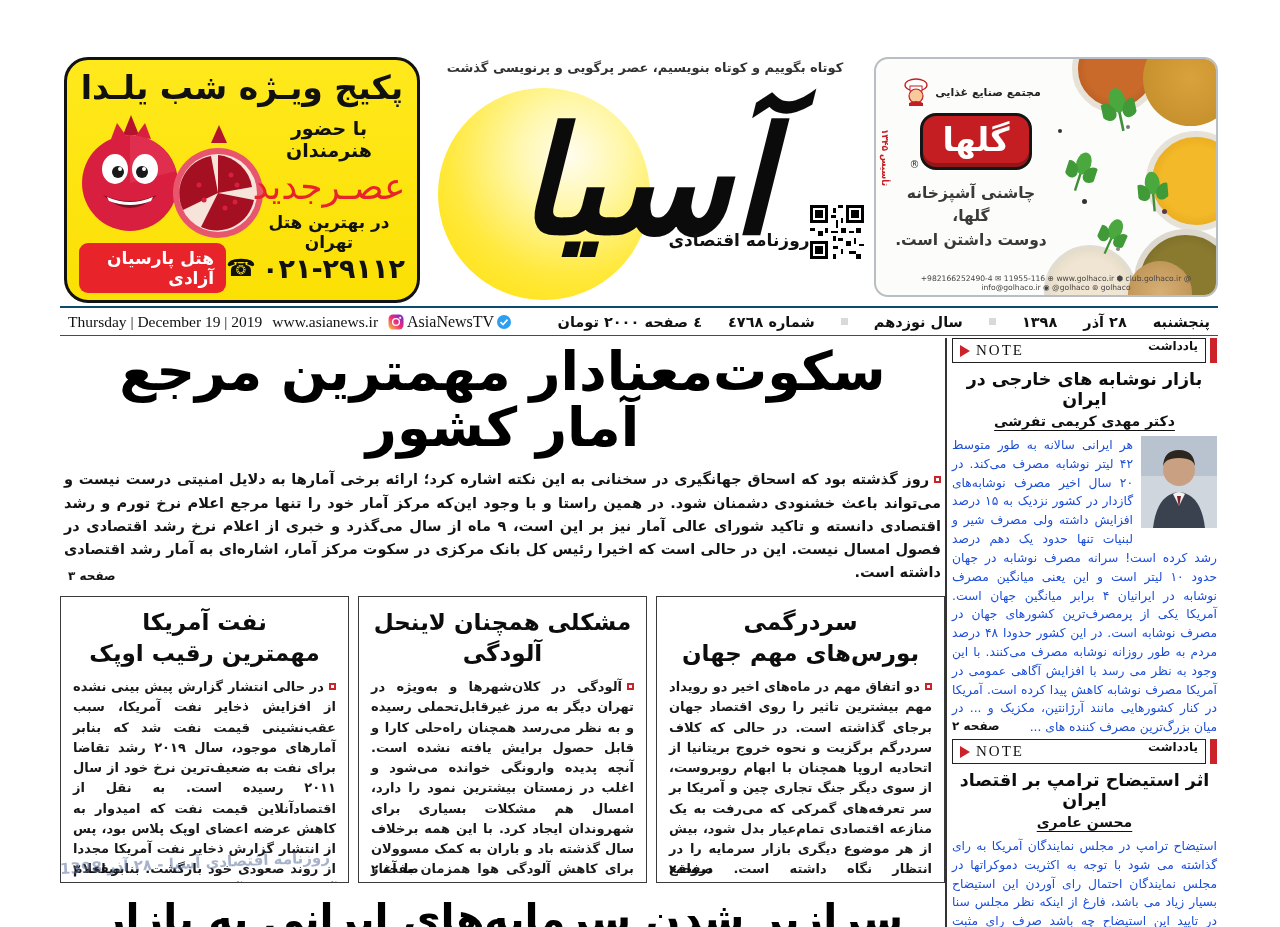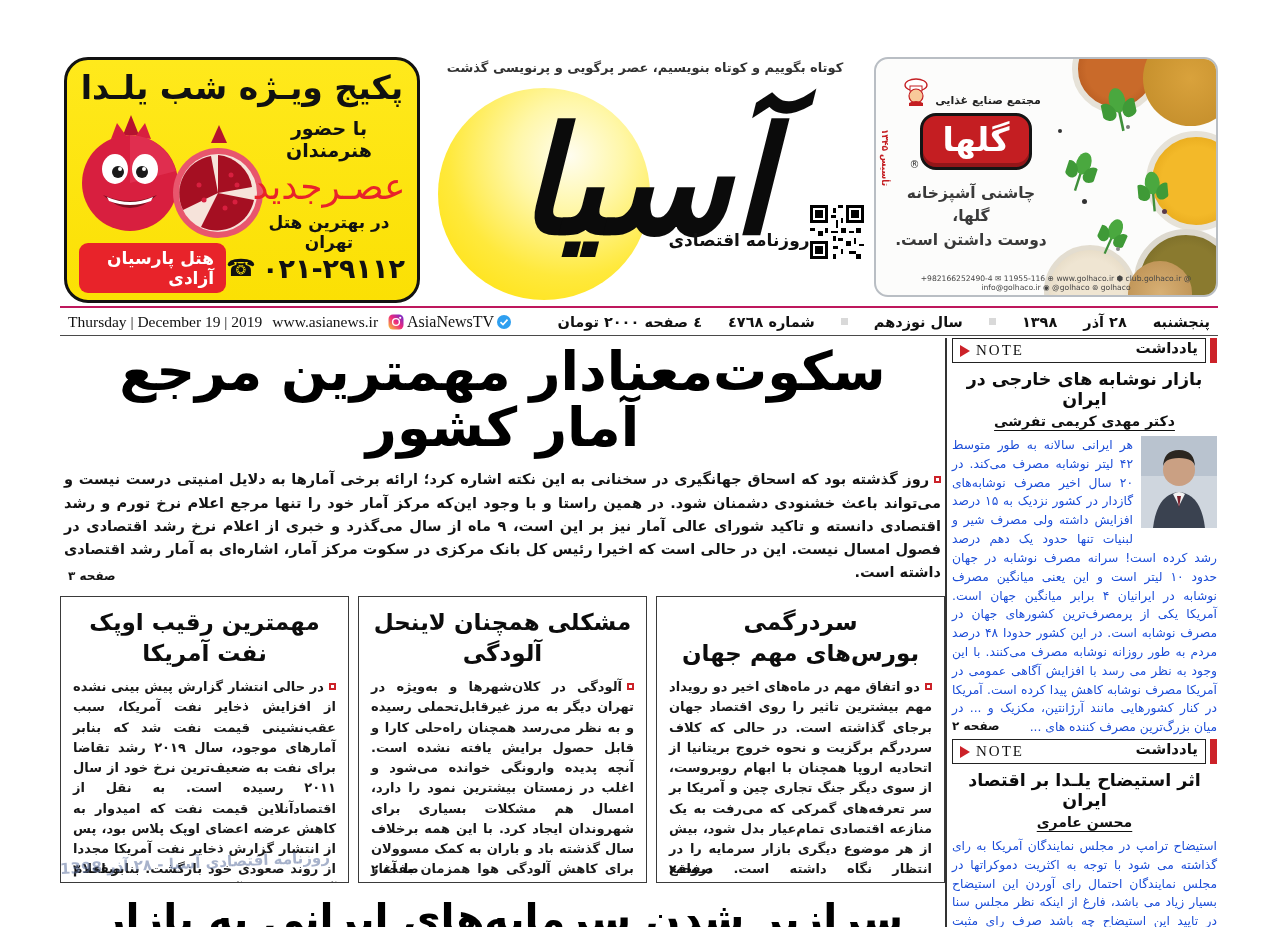--- a/index.html
+++ b/index.html
@@ -29,33 +29,33 @@
   .logo-fa { position:absolute; left:420px; top:70px; width:450px; height:235px; font-size:148px; line-height:225px;
     font-weight:bold; font-style:italic; text-align:center; color:#0b0b0b; direction:rtl; letter-spacing:-6px; }
   .logo-sub { position:absolute; left:664px; top:230px; width:150px; text-align:center; font-size:17px; font-weight:bold; color:#111; direction:rtl; }
   .qr { position:absolute; left:810px; top:203px; width:54px; height:58px; }
 
   
   .golha { position:absolute; left:874px; top:57px; width:344px; height:240px; background:#fcfcfb;
     border:2px solid #b9bec4; border-radius:14px; overflow:hidden; }
   .spice { position:absolute; border-radius:50%; }
   .golha-left { position:absolute; right:160px; left:10px; top:18px; text-align:center; direction:rtl; }
-  .golha-top { display:flex; align-items:flex-end; justify-content:center; gap:4px; font-size:11px; font-weight:bold; color:#222; }
+  .golha-top { display:flex; align-items:center; justify-content:center; gap:4px; font-size:11px; font-weight:bold; color:#222; }
   .golha-logo { display:inline-block; background:#c41e22; color:#fff; font-size:33px; font-weight:bold;
     padding:4px 20px 8px; border-radius:16px; border:3px solid #151515; margin-top:6px; box-shadow:inset 0 -4px 0 rgba(0,0,0,.25); }
   .golha-reg { font-size:10px; color:#333; vertical-align:bottom; }
   .golha-est { position:absolute; left:4px; top:70px; writing-mode:vertical-rl; font-size:9px; color:#c41e22; font-weight:bold; }
   .golha-tag { margin-top:12px; font-size:15.5px; font-weight:bold; color:#3a3a3a; line-height:1.5; }
   .golha-contact { position:absolute; bottom:3px; left:0; right:0; text-align:center; font-size:7.6px; color:#444; direction:ltr;padding-left:20px; }
   .dot { position:absolute; border-radius:50%; background:#333; }
   .leaf { position:absolute; }
 
   
   .datebar { position:absolute; left:60px; top:306px; width:1158px; height:30px;
-    border-top:2px solid #be185d; border-bottom:1.5px solid #4a4a4a;
+    border-top:2px solid #0c4a6e; border-bottom:1.5px solid #4a4a4a;
     display:flex; align-items:center; justify-content:space-between; padding:0 8px; }
   .db-left { display:flex; align-items:center; gap:10px; }
   .date-en { font-family:"Liberation Serif", serif; font-size:15.5px; color:#111; }
   .site-url { font-family:"Liberation Serif", serif; font-size:15.5px; color:#111; }
   .insta { display:flex; align-items:center; gap:3px; }
   .insta-name { font-family:"Liberation Serif", serif; font-size:16px; color:#111; }
   .db-right { display:flex; align-items:center; gap:26px; direction:rtl; font-size:14.5px; font-weight:bold; color:#111; }
   .sep { width:7px; height:7px; background:#d9d9d9; }
 
   
@@ -80,21 +80,21 @@
 
   
   .vdivider { position:absolute; left:945px; top:338px; width:1.5px; height:589px; background:#333; }
   .sidebar { position:absolute; left:952px; top:338px; width:265px; }
   .note { position:relative; margin-bottom:6px; }
   .note-header { display:flex; align-items:stretch; height:25px; margin-bottom:6px; }
   .nh-box { flex:1; border:1.5px solid #222; display:flex; justify-content:space-between; padding:0 7px; direction:ltr; background:#fff; }
   .nh-left { display:flex; align-items:center; gap:6px; }
   .tri { width:0; height:0; border-top:6px solid transparent; border-bottom:6px solid transparent; border-left:10px solid #cc2229; }
   .note-en { font-family:"Liberation Serif", serif; font-size:15px; letter-spacing:2px; color:#111; }
-  .note-fa { font-size:15px; font-weight:bold; color:#111; direction:rtl; }
+  .note-fa { font-size:12px; font-weight:bold; color:#111; direction:rtl; }
   .redbar { width:7px; background:#cc2229; margin-left:4px; }
   .note-title { text-align:center; font-size:17.5px; font-weight:bold; color:#0d0d0d; direction:rtl; margin:2px 0 4px; }
   .note-author { text-align:center; font-size:14px; font-weight:bold; color:#111; direction:rtl;
     text-decoration:underline; text-underline-offset:4px; margin-bottom:7px; }
   .note-body { direction:rtl; text-align:justify; font-size:12.3px; color:#1d4ed8; line-height:1.53; }
   .portrait { float:right; width:76px; height:92px; margin-left:8px; margin-bottom:3px; }
   .note-page { text-align:left; font-size:12px; font-weight:bold; color:#111; margin-top:-18px; }
 </style>
 </head>
 <body>
@@ -301,22 +301,22 @@
       <div class="colbox">
         <div class="col-title">
             <span>مشکلی همچنان لاینحل</span>
             <span>آلودگی</span>
           </div>
         <div class="col-body"><span class="bullet"></span><span>آلودگی در کلان‌شهرها و به‌ویژه در تهران دیگر به مرز غیرقابل‌تحملی رسیده و به نظر می‌رسد همچنان راه‌حلی کارا و قابل حصول برایش یافته نشده است. آنچه پدیده وارونگی خوانده می‌شود و اغلب در زمستان بیشترین نمود را دارد، امسال هم مشکلات بسیاری برای شهروندان ایجاد کرد. با این همه برخلاف سال گذشته باد و باران به کمک مسوولان برای کاهش آلودگی هوا همزمان با آغاز فصل سرما و پدیده وارونگی هوا نیامد و تهرانی‌ها امسال تاکنون ۵۱ روز هوای ناسالم برای گروه‌های حساس و ۴ روز هوای ناسالم برای همه افراد را تجربه کردند.</span></div>
         <div class="col-page">صفحه ۲</div>
       </div>
       <div class="colbox">
         <div class="col-title">
+            <span>نفت آمریکا</span>
             <span>مهمترین رقیب اوپک</span>
-            <span>نفت آمریکا</span>
           </div>
         <div class="col-body"><span class="bullet"></span><span>در حالی انتشار گزارش پیش بینی نشده از افزایش ذخایر نفت آمریکا، سبب عقب‌نشینی قیمت نفت شد که بنابر آمارهای موجود، سال ۲۰۱۹ رشد تقاضا برای نفت به ضعیف‌ترین نرخ خود از سال ۲۰۱۱ رسیده است. به نقل از اقتصادآنلاین قیمت نفت که امیدوار به کاهش عرضه اعضای اوپک پلاس بود، پس از انتشار گزارش ذخایر نفت آمریکا مجددا از روند صعودی خود بازگشت. بنابر اعلام آژانس انرژی آمریکا، میزان ذخایر نفت این کشور در هفته منتهی به ۱۳ دسامبر با ۴.۷ میلیون بشکه افزایش به ۴۵۲ میلیون بشکه رسیده است.</span></div>
         <div class="col-page">صفحه ۳</div>
       </div>
     </div>
 
     <h2 class="bottom-head">سرازیر شدن سرمایه‌های ایرانی به بازار مسکن ترکیه</h2>
 
     <div class="watermark">روزنامه اقتصادی آسیا - ۲۸ آذر 1398</div>
   </div>
@@ -356,21 +356,21 @@
       <div class="note-header">
         <div class="nh-box">
           <span class="nh-left">
               <span class="tri"></span>
           <span class="note-en">NOTE</span>
             </span>
           <span class="note-fa">یادداشت</span>
         </div>
         <div class="redbar"></div>
       </div>
-      <div class="note-title">اثر استیضاح یلـدا بر اقتصاد ایران</div>
+      <div class="note-title">اثر استیضاح ترامپ بر اقتصاد ایران</div>
       <div class="note-author">محسن عامری</div>
       <div class="note-body">
         <span>استیضاح ترامپ در مجلس نمایندگان آمریکا به رای گذاشته می شود با توجه به اکثریت دموکراتها در مجلس نمایندگان احتمال رای آوردن این استیضاح بسیار زیاد می باشد، فارغ از اینکه نظر مجلس سنا در تایید این استیضاح چه باشد صرف رای مثبت نمایندگان کنگره به این استیضاح می تواند باعث ضعف قدرت ترامپ و تصمیمات او گردد. شوک روانی حاصل از این استیضاح می تواند در کوتاه مدت تاثیرات مثبتی بر اقتصاد ایران بگذارد، امید به بازگشت آمریکا به برجام در نبود ترامپ اتفاقی است که به سرعت شکل خواهد گرفت و همین امید باعث کاهش نرخ ارز و به دنبال آن نرخ طلا در بازار داخلی می شود، احتمال کاهش طلای جهانی نیز وجود دارد چرا که تلاطم ایجاد شده در بازار های جهانی که حاصل تصمیمات ترامپ بوده اند کم کم رنگ می بازد ...</span>
       </div>
 
     </div>
 
   </aside>
 </div>
 

